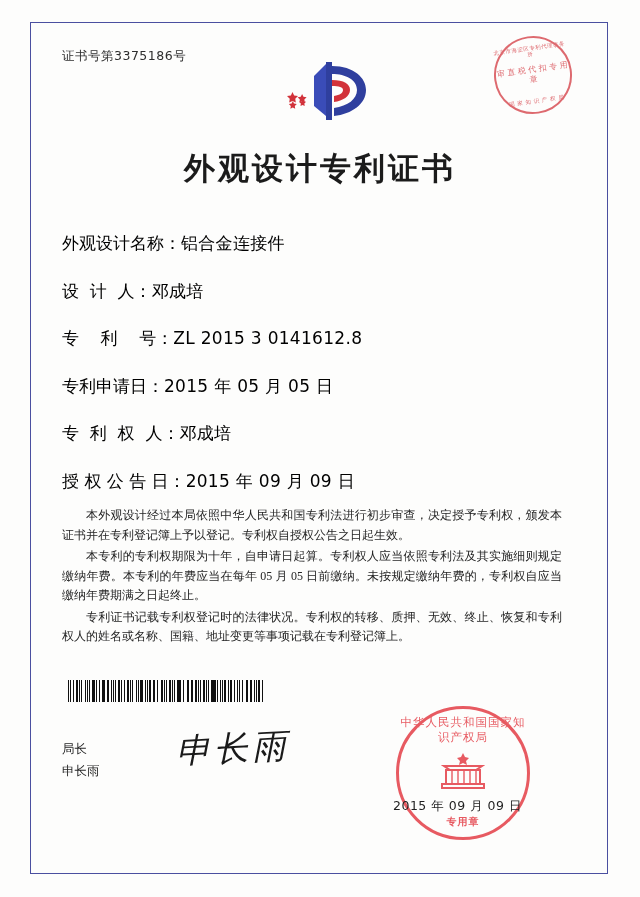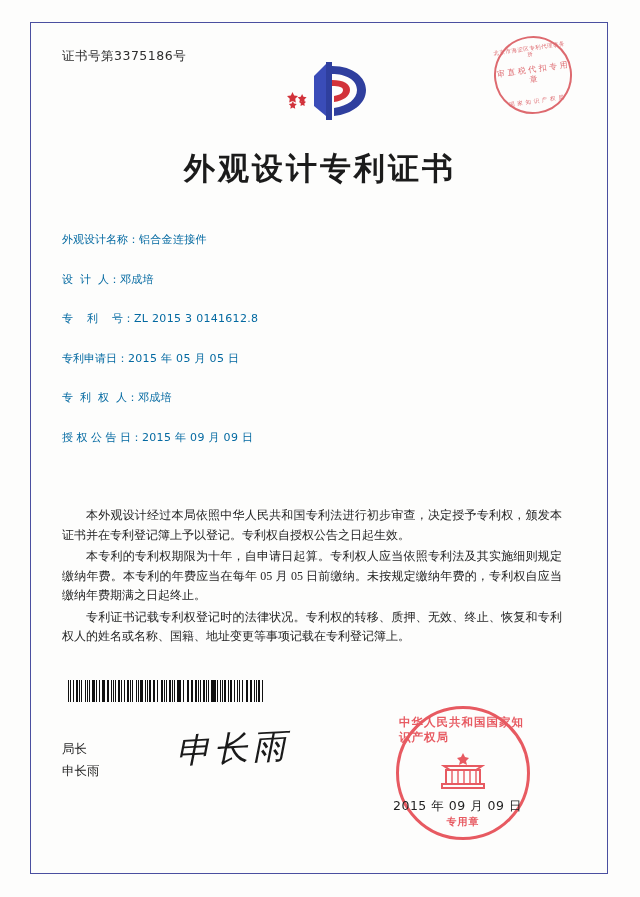--- a/index.html
+++ b/index.html
@@ -102,22 +102,22 @@
   .fields {
     position: absolute;
     left: 62px;
     top: 232px;
     width: 500px;
   }
   .field-row {
     display: flex;
     align-items: baseline;
     margin-bottom: 24.5px;
-    font-size: 11px;
-    color: #0369a1;
+    font-size: 17px;
+    color: #000000;
   }
   .field-label {
     white-space: pre;
   }
   .field-value {
     white-space: pre;
     letter-spacing: 0.3px;
   }
   
   .paragraphs {
@@ -179,23 +179,24 @@
     width: 128px;
     height: 128px;
     border-radius: 50%;
     border: 3px solid #e0242e;
     opacity: 0.75;
   }
   .big-stamp .arc {
     position: absolute;
     left: 0; right: 0;
     top: 6px;
+    text-align: center;
     font-size: 11.5px;
     color: #e0242e;
-    font-weight: bold;
+    font-weight: normal;
     letter-spacing: 1px;
   }
   .big-stamp .arc2 {
     position: absolute;
     left: 0; right: 0;
     bottom: 8px;
     text-align: center;
     font-size: 10px;
     color: #e0242e;
     font-weight: bold;

